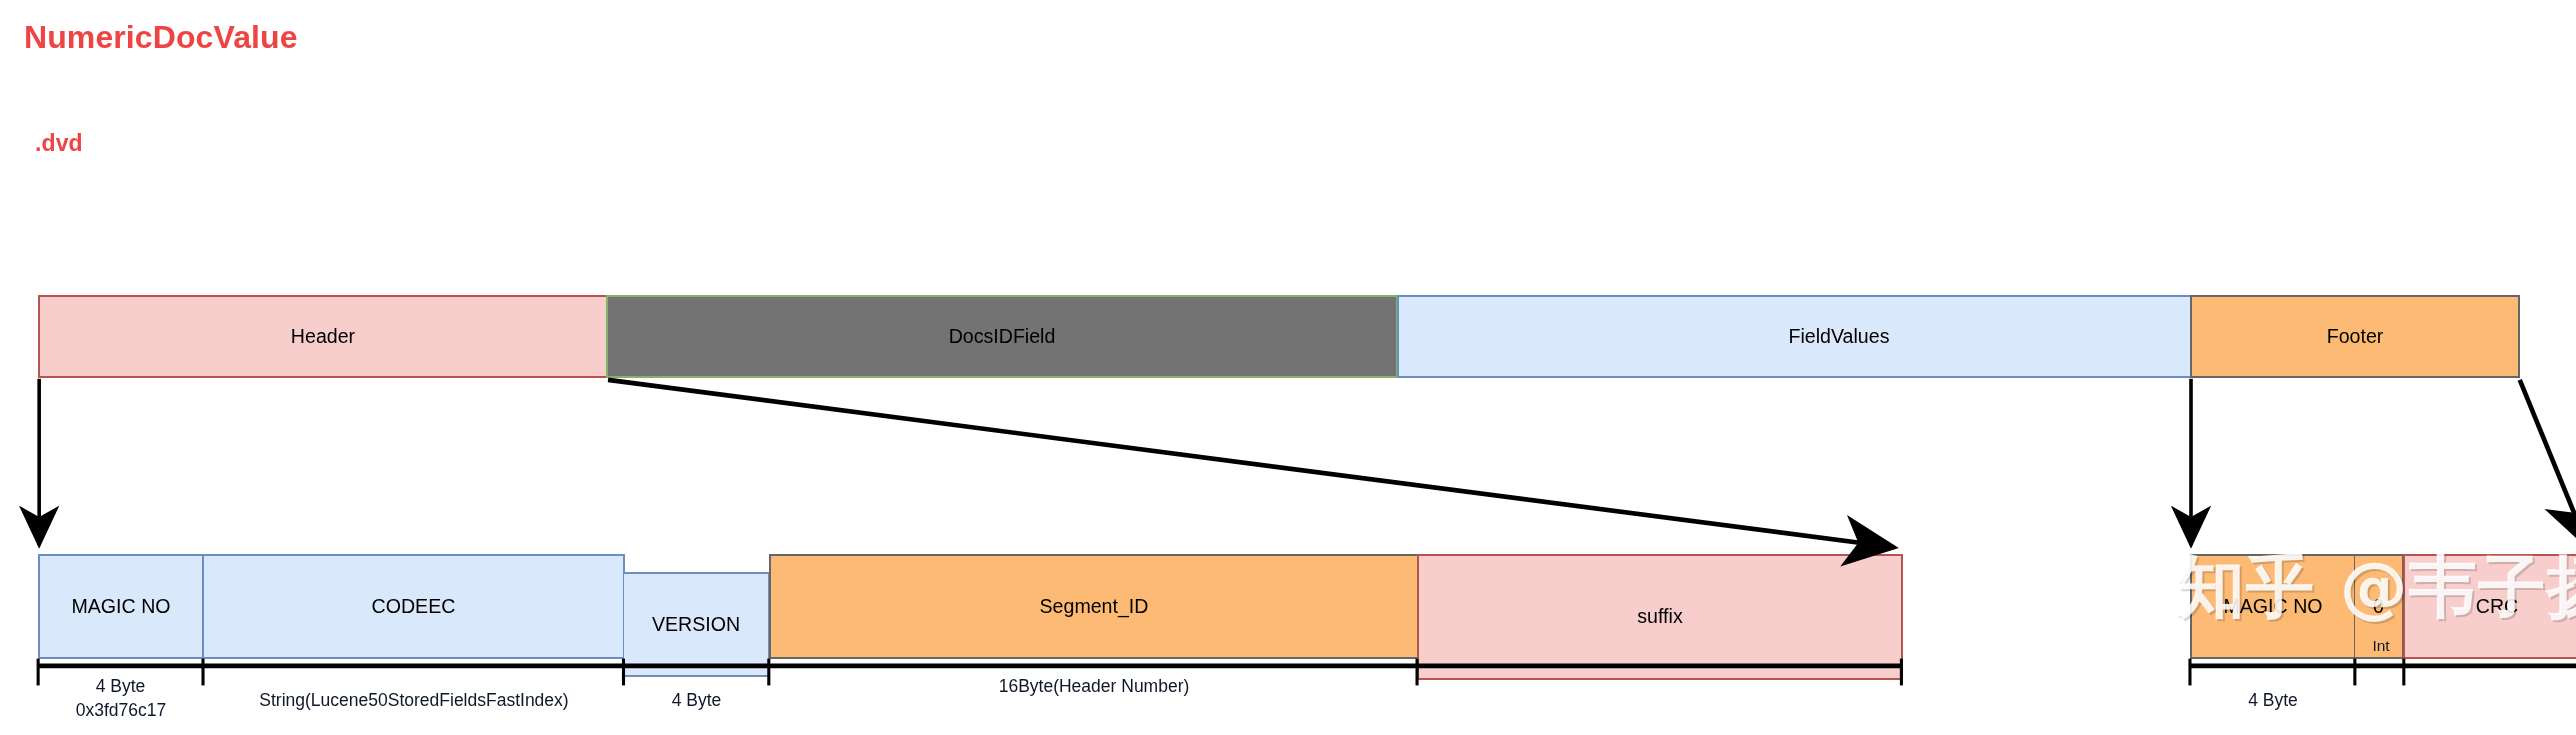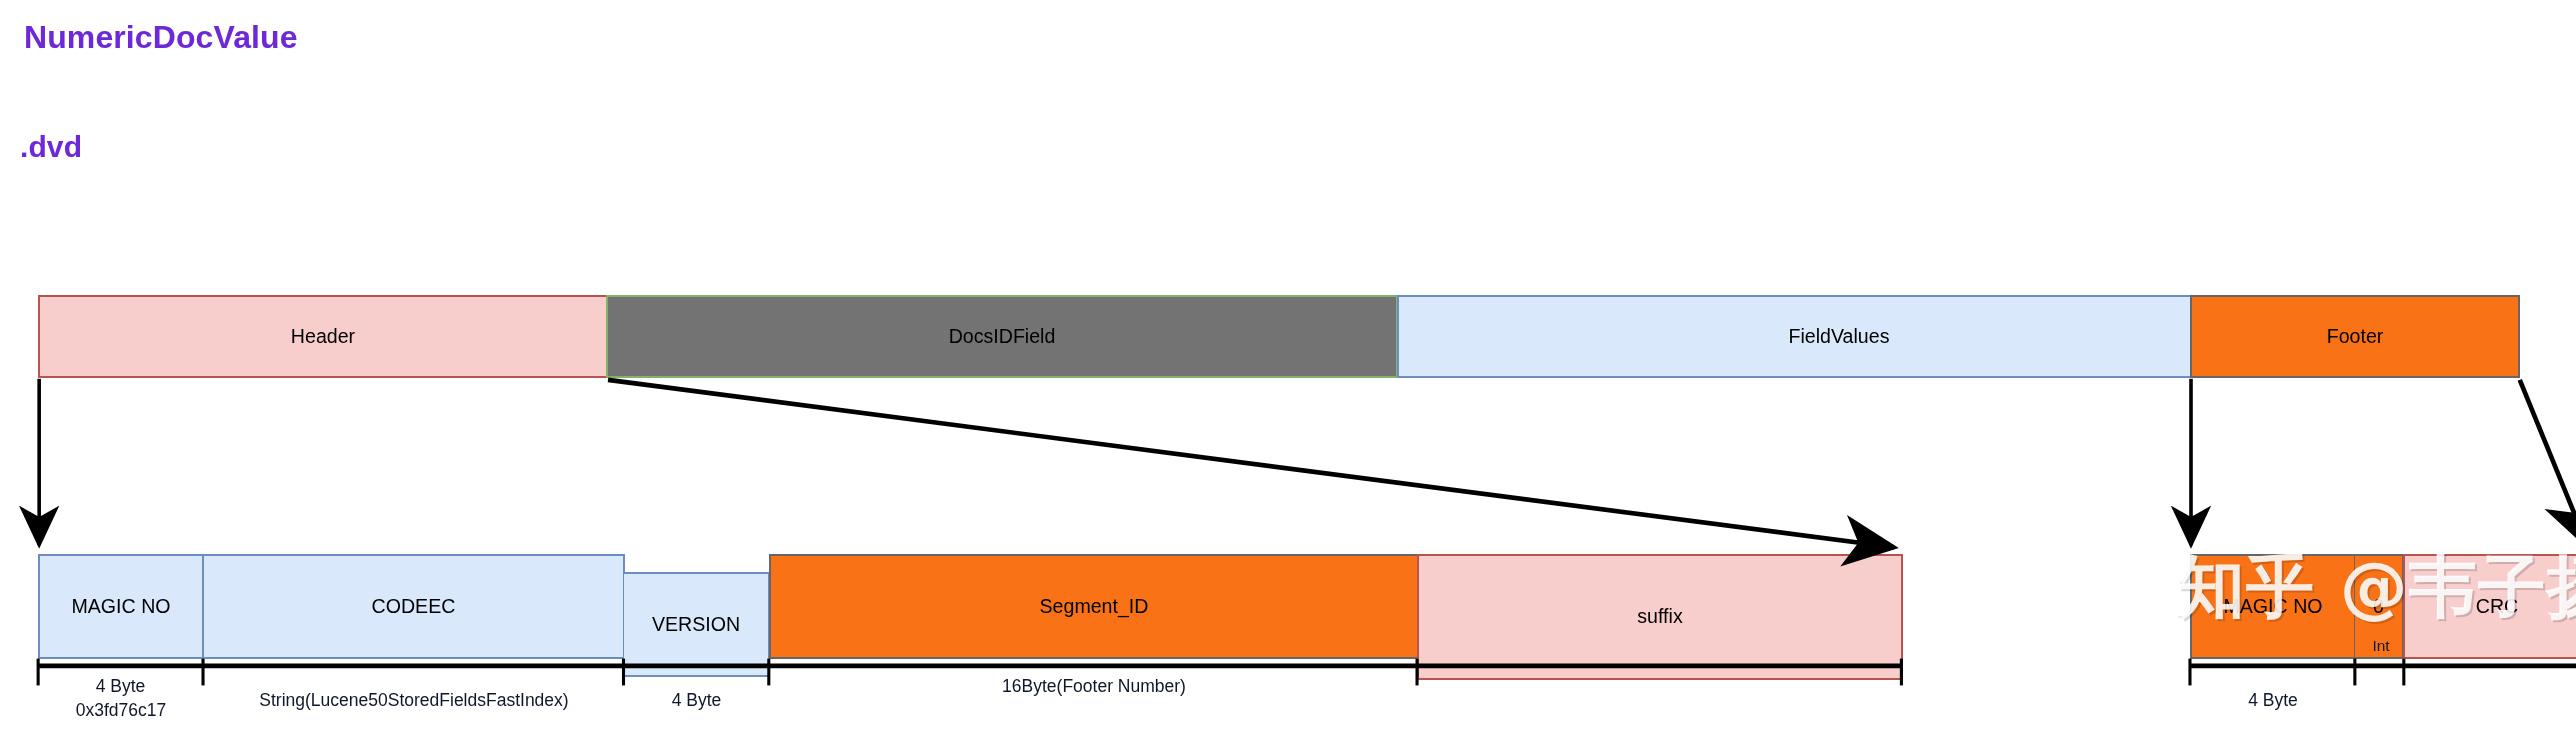--- a/index.html
+++ b/index.html
@@ -14,53 +14,53 @@
     background: #ffffff;
     overflow: hidden;
     font-family: "Liberation Sans", sans-serif;
     color: #000000;
   }
 
   
   .title {
     position: absolute;
     font-weight: bold;
-    color: #6d28d9;
+    color: #ef4444;
     white-space: nowrap;
     letter-spacing: 0.1px;
     text-align: center;
   }
   #doc-title {
     left: 24px;
     top: 18.5px;
     font-size: 32px;
   }
   #doc-subtitle {
-    left: 20px;
+    left: 35px;
     top: 130px;
-    font-size: 30px;
+    font-size: 23px;
   }
 
   
   .blk {
     position: absolute;
     box-sizing: border-box;
     display: flex;
     align-items: center;
     justify-content: center;
     font-size: 19.6px;
     line-height: 1.1;
     color: #000000;
     text-align: center;
     white-space: nowrap;
   }
   .blk.red   { background: #f8cecc; border: 2.1px solid #b85450; }
   .blk.green { background: #737373; border: 2.1px solid #82b366; }
   .blk.blue  { background: #dae8fc; border: 2.1px solid #6c8ebf; }
-  .blk.grey  { background: #f97316; border: 2.1px solid #666666; }
+  .blk.grey  { background: #fdba74; border: 2.1px solid #666666; }
 
   
   .blk.seam-l { border-left-width: 1.5px; }
 
   
   #overlay {
     position: absolute;
     left: 0;
     top: 0;
     width: 2764px;
@@ -157,21 +157,21 @@
     </g>
   </svg>
 
   <div class="cap" style="left:38px;  top:676px; width:165px;">4 Byte</div>
   <div class="cap" style="left:23px;  top:700px; width:196px;">0x3fd76c17</div>
 
   <div class="cap" style="left:181px; top:690px; width:466px;">String(Lucene50StoredFieldsFastIndex)</div>
 
   <div class="cap" style="left:622px; top:690px; width:149px;">4 Byte</div>
 
-  <div class="cap" style="left:769px; top:676px; width:650px;">16Byte(Footer Number)</div>
+  <div class="cap" style="left:769px; top:676px; width:650px;">16Byte(Header Number)</div>
 
 
   <div class="cap" style="left:2190px; top:690px; width:166px;">4 Byte</div>
 
   <div class="cap" style="left:2340px; top:637px; width:82px; font-size:15.5px;">Int</div>
 
   <div id="watermark">知乎 @韦子扬</div>
 
 </div>
 

